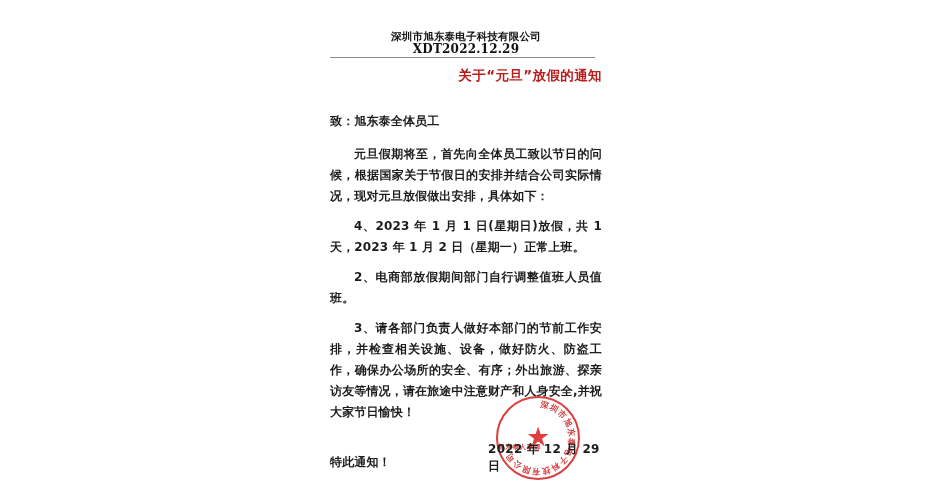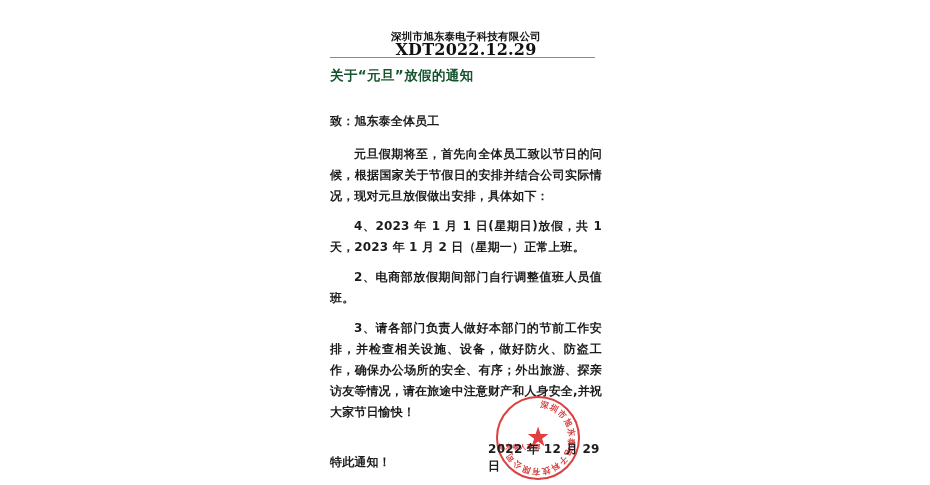--- a/index.html
+++ b/index.html
@@ -34,40 +34,40 @@
     text-align: center;
   }
   .company-name {
     font-size: 10.5px;
     font-weight: bold;
     letter-spacing: 0.2px;
     line-height: 14px;
     color: #111;
   }
   .doc-number {
-    font-size: 16px;
+    font-size: 12px;
     font-weight: bold;
     letter-spacing: 0.2px;
     line-height: 13px;
     color: #111;
     font-family: "DejaVu Serif", "Liberation Serif", serif;
   }
   .rule {
     margin: 1px 0 0 0;
     height: 1px;
     background: #8a8a8a;
     width: 265px;
   }
   .doc-title {
     margin-top: 9px;
-    text-align: left;
+    text-align: right;
     font-size: 13.5px;
     font-weight: bold;
     letter-spacing: 0.4px;
-    color: #14532d;
+    color: #b91c1c;
   }
 
   
   .body-block {
     margin-top: 26px;
     font-size: 12px;
     line-height: 21px;
     color: #1c1c1c;
     font-weight: bold;
     letter-spacing: 0.15px;

